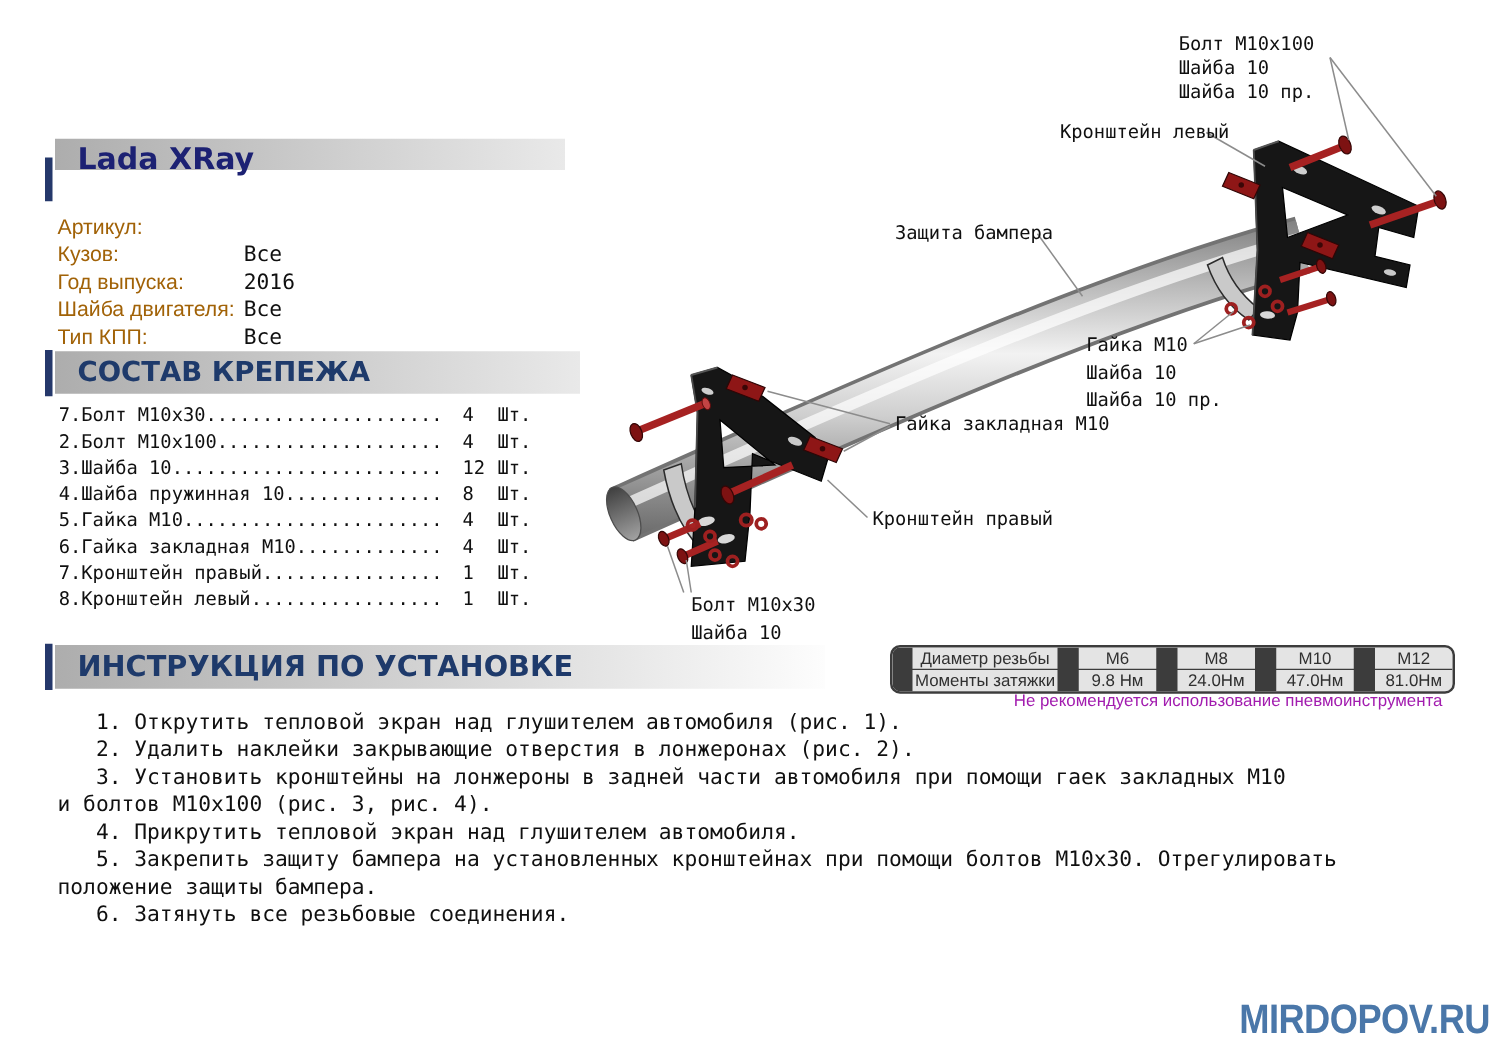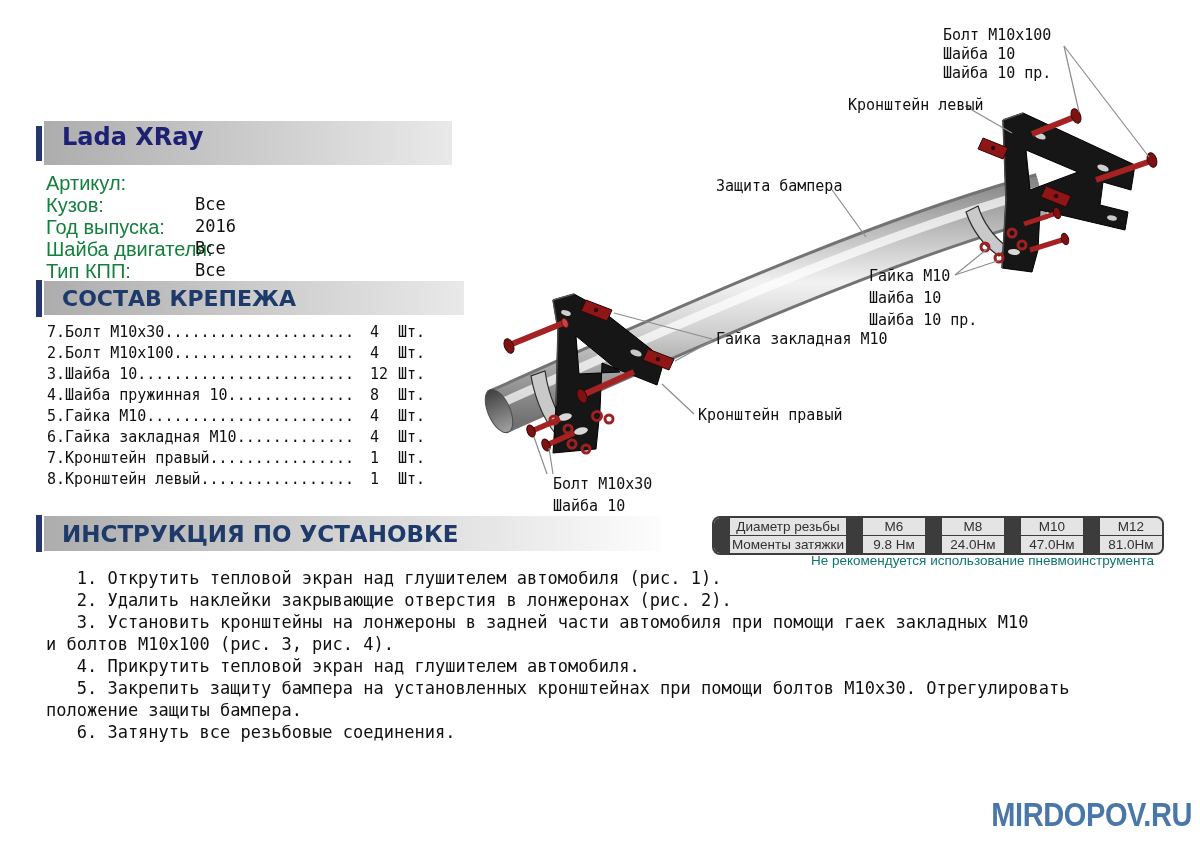--- a/index.html
+++ b/index.html
@@ -11,35 +11,35 @@
   
   .accent{position:absolute;width:6px;background:#25386b;}
   .hbar{position:absolute;left:44px;background:linear-gradient(to right,#adadad,#e9e9e9);}
   .hbar.fade{background:linear-gradient(to right,#adadad,#e6e6e6 72%,#fdfdfd 100%);}
   .hbar .htxt{position:absolute;left:18px;font-family:"DejaVu Sans","Liberation Sans",sans-serif;font-weight:bold;white-space:nowrap;}
   #lada-title{color:#1c2173;font-size:24px;top:2px;}
   .section-title{color:#1e3a6b;font-size:22px;}
   
   #specs{left:46px;top:172px;width:560px;}
   .spec-row{position:relative;height:22px;}
-  .spec-label{position:absolute;left:0;top:0;font-size:20px;color:#15803d;}
+  .spec-label{position:absolute;left:0;top:0;font-size:17px;color:#a16207;}
   .spec-value{position:absolute;left:149px;top:0;font-family:"DejaVu Sans Mono",monospace;font-size:17px;color:#101010;white-space:pre;}
   
   #fasteners-list{left:47px;top:323px;width:420px;font-family:"DejaVu Sans Mono",monospace;font-size:15px;color:#101010;}
   .f-row{position:relative;height:21px;white-space:pre;}
   .f-qty{position:absolute;left:323px;top:0;}
   .f-unit{position:absolute;left:351px;top:0;text-align:right;}
   
   #instructions{left:46px;top:568px;width:1120px;font-family:"DejaVu Sans Mono",monospace;font-size:17px;color:#101010;}
   .i-line{height:22px;white-space:pre;}
   
   #torque{left:712px;top:516px;border:2px solid #3c3c3c;border-radius:8px;overflow:hidden;background:#3c3c3c;}
   .t-grid{display:grid;grid-template-columns:132px 78px 78px 78px 78px;grid-auto-rows:17px;gap:1px;background:#3c3c3c;}
   .t-cell{background:#e4e4e4;color:#303030;font-size:13.5px;line-height:17px;text-align:center;white-space:nowrap;margin-left:16px;}
-  #torque-note{left:auto;right:46px;top:553px;font-size:13.5px;color:#0f766e;white-space:nowrap;}
+  #torque-note{left:auto;right:46px;top:553px;font-size:13.5px;color:#a21caf;white-space:nowrap;}
   
   #watermark{right:8px;top:796px;font-size:33px;font-weight:bold;color:#4a77a9;letter-spacing:-0.5px;transform:scaleX(.88);transform-origin:100% 50%;white-space:nowrap;}
   
   #diagram{position:absolute;left:0;top:0;width:1200px;height:848px;}
   #diagram text{font-family:"DejaVu Sans Mono",monospace;font-size:15px;fill:#101010;}
 </style>
 </head>
 <body>
 
 <svg id="diagram" viewBox="0 0 1200 848" xmlns="http://www.w3.org/2000/svg">
@@ -180,21 +180,21 @@
   <text x="869" y="281">Гайка M10</text>
   <text x="869" y="303">Шайба 10</text>
   <text x="869" y="325">Шайба 10 пр.</text>
   <text x="716" y="344">Гайка закладная M10</text>
   <text x="698" y="420">Кронштейн правый</text>
   <text x="553" y="489">Болт M10x30</text>
   <text x="553" y="511">Шайба 10</text>
 </svg>
 
 <div class="accent" style="left:36px;top:126px;height:35px;"></div>
-<div class="hbar" style="top:121px;width:408px;height:44px;">
+<div class="hbar" style="top:111px;width:408px;height:25px;">
   <span id="lada-title" class="htxt">Lada XRay</span>
 </div>
 
 <div id="specs" class="abs">
   <div class="spec-row">
     <span class="spec-label">Артикул:</span>
   </div>
   <div class="spec-row">
     <span class="spec-label">Кузов:</span>
     <span class="spec-value">Все</span>

